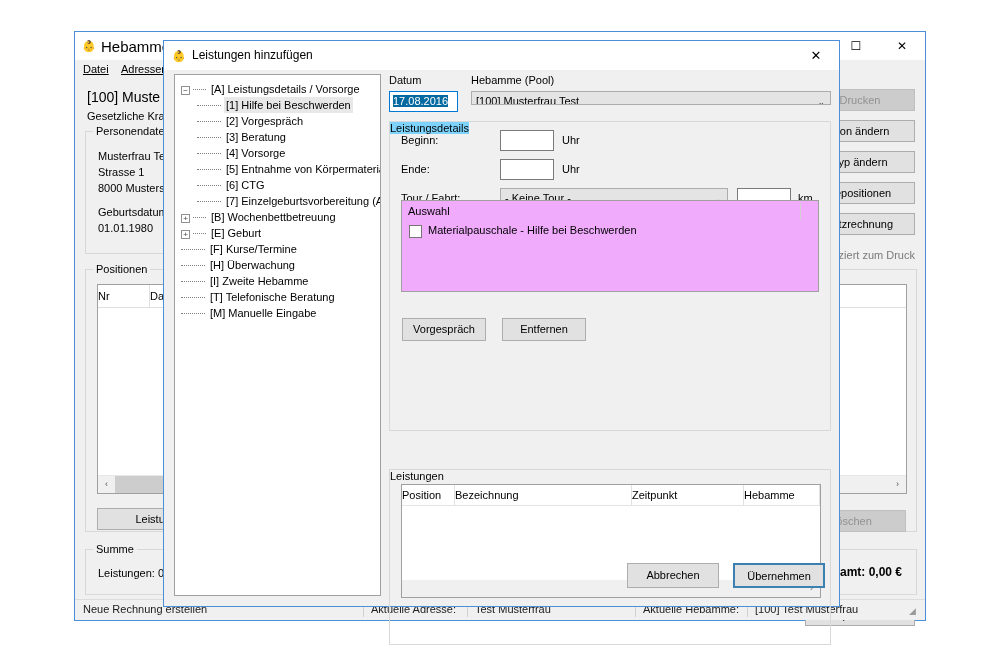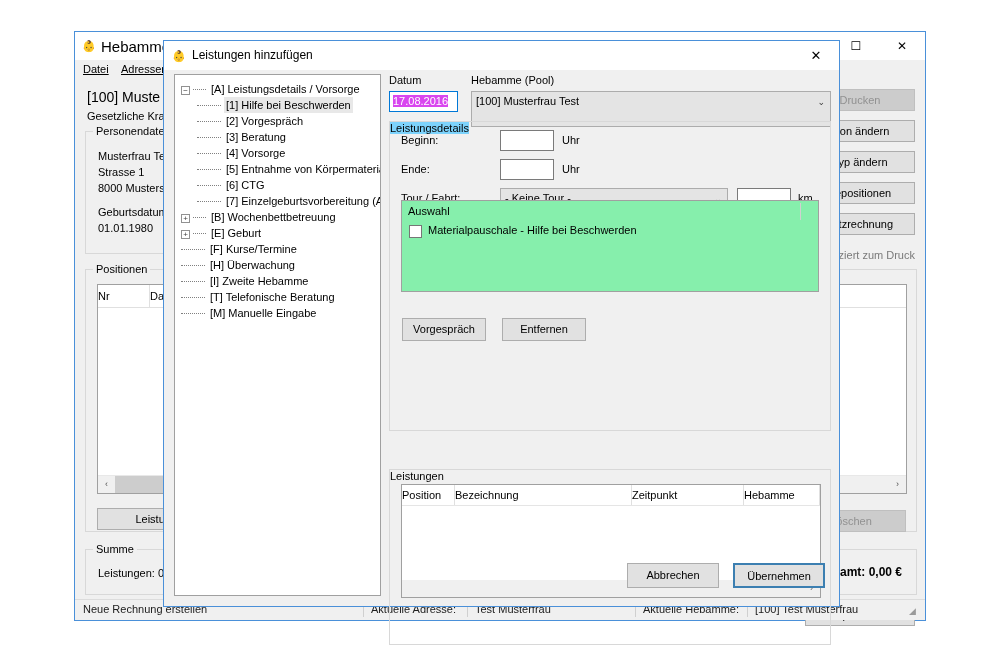--- a/index.html
+++ b/index.html
@@ -204,21 +204,21 @@
 
   .lbl { position: absolute; font-size: 11px; white-space: nowrap; }
 
   .textbox {
     position: absolute; background: #ffffff;
     border: 1px solid #7a7a7a; box-sizing: border-box;
     font-size: 11px; line-height: 19px; padding-left: 3px;
     overflow: hidden; white-space: nowrap;
   }
   .textbox.focused { border: 1px solid #0078d7; }
-  .sel-text { background: #d946ef; color: #ffffff; }
+  .sel-text { background: #0369a1; color: #ffffff; }
 
   .combo {
     position: absolute; background: #e4e4e4;
     border: 1px solid #acacac; box-sizing: border-box;
     font-size: 11px; line-height: 19px; padding-left: 4px;
     white-space: nowrap; overflow: hidden;
   }
   .combo .caret {
     position: absolute; right: 5px; top: 0; height: 100%;
     font-size: 9px; color: #3c3c3c; line-height: 21px;
@@ -226,21 +226,21 @@
 
   #gb-details {
     position: absolute; left: 0px; top: 47px; width: 442px; height: 310px;
     border: 1px solid #d8d8d8; box-sizing: border-box;
   }
   #gb-details > .gb-label { background: #7dd3fc; }
 
   #auswahl-box {
     position: absolute; left: 11px; top: 78px;
     width: 418px; height: 92px;
-    background: #86efac; border: 1px solid #a0a0a0;
+    background: #f0abfc; border: 1px solid #a0a0a0;
     box-sizing: border-box;
   }
   #auswahl-title { position: absolute; left: 6px; top: 4px; font-size: 11px; }
   #auswahl-divider {
     position: absolute; right: 17px; top: 2px; width: 1px; height: 17px;
     background: #d0d0d0;
   }
   #auswahl-item { position: absolute; left: 7px; top: 24px; height: 14px; }
   .chk {
     position: absolute; left: 0; top: 0;
@@ -385,21 +385,21 @@
 
     <div id="dlg-right">
 
       <span class="lbl" style="left:0px;top:0px;">Datum</span>
       <span class="lbl" style="left:82px;top:0px;">Hebamme (Pool)</span>
 
       <div class="textbox focused" style="left:0px;top:17px;width:69px;height:21px;">
         <span class="sel-text">17.08.2016</span>
       </div>
 
-      <div class="combo" style="left:82px;top:17px;width:360px;height:36px;">
+      <div class="combo" style="left:82px;top:17px;width:360px;height:14px;">
         <span>[100] Musterfrau Test</span>
         <span class="caret">⌄</span>
       </div>
 
       <div id="gb-details">
         <span class="gb-label">Leistungsdetails</span>
 
         <span class="lbl" style="left:11px;top:12px;">Beginn:</span>
         <div class="textbox" style="left:110px;top:8px;width:54px;height:21px;">
           <span></span>

